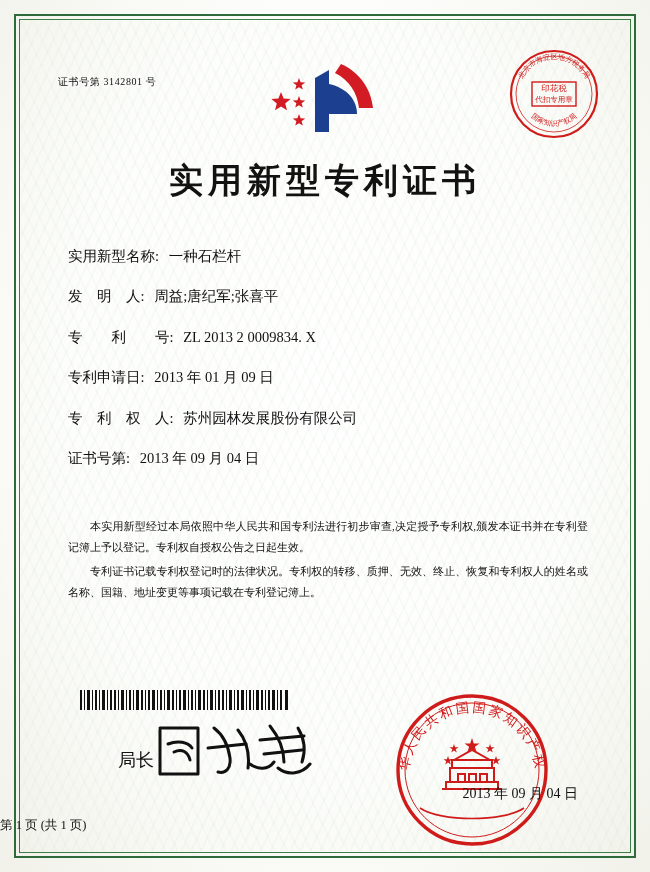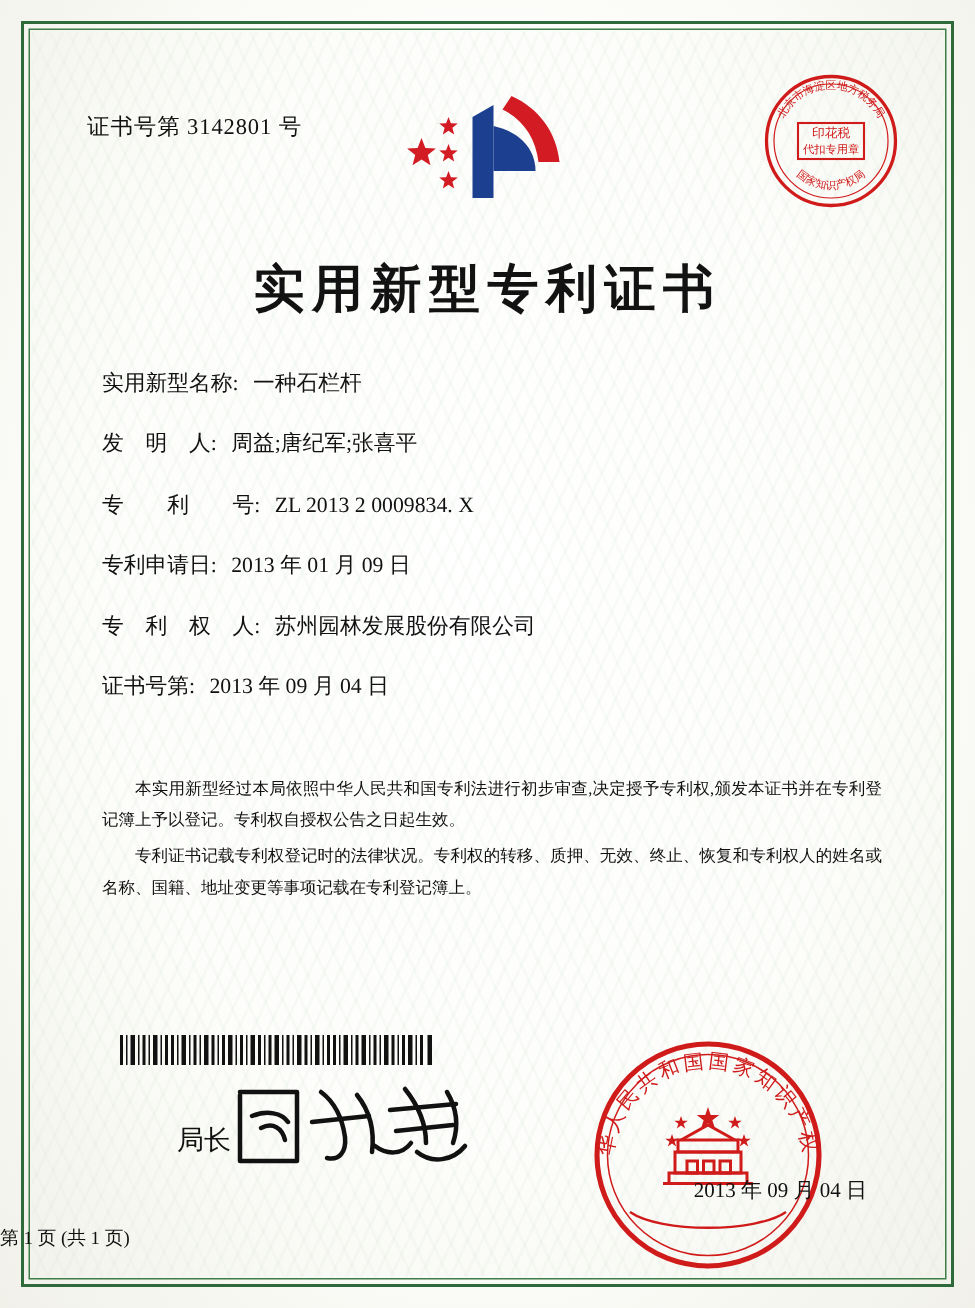--- a/index.html
+++ b/index.html
@@ -54,21 +54,21 @@
     background:
       repeating-linear-gradient(115deg, rgba(170,200,170,0.07) 0 2px, rgba(255,255,255,0) 2px 9px),
       repeating-linear-gradient(-115deg, rgba(170,200,170,0.06) 0 2px, rgba(255,255,255,0) 2px 11px);
     pointer-events: none;
   }
 
   .cert-number {
     position: absolute;
     left: 58px;
     top: 75px;
-    font-size: 15px;
+    font-size: 10px;
     letter-spacing: 0.6px;
     color: #111;
   }
 
   
   .logo {
     position: absolute;
     left: 50%;
     top: 58px;
     transform: translateX(-50%);
@@ -89,21 +89,20 @@
     position: absolute;
     left: 0;
     right: 0;
     top: 158px;
     text-align: center;
     font-size: 34px;
     font-weight: bold;
     letter-spacing: 5px;
     color: #121212;
     font-family: "DejaVu Serif", "Liberation Serif", serif;
-    margin-top: 12px;
   }
 
   .fields {
     position: absolute;
     left: 68px;
     right: 60px;
     top: 248px;
   }
   .field {
     font-size: 14.5px;

